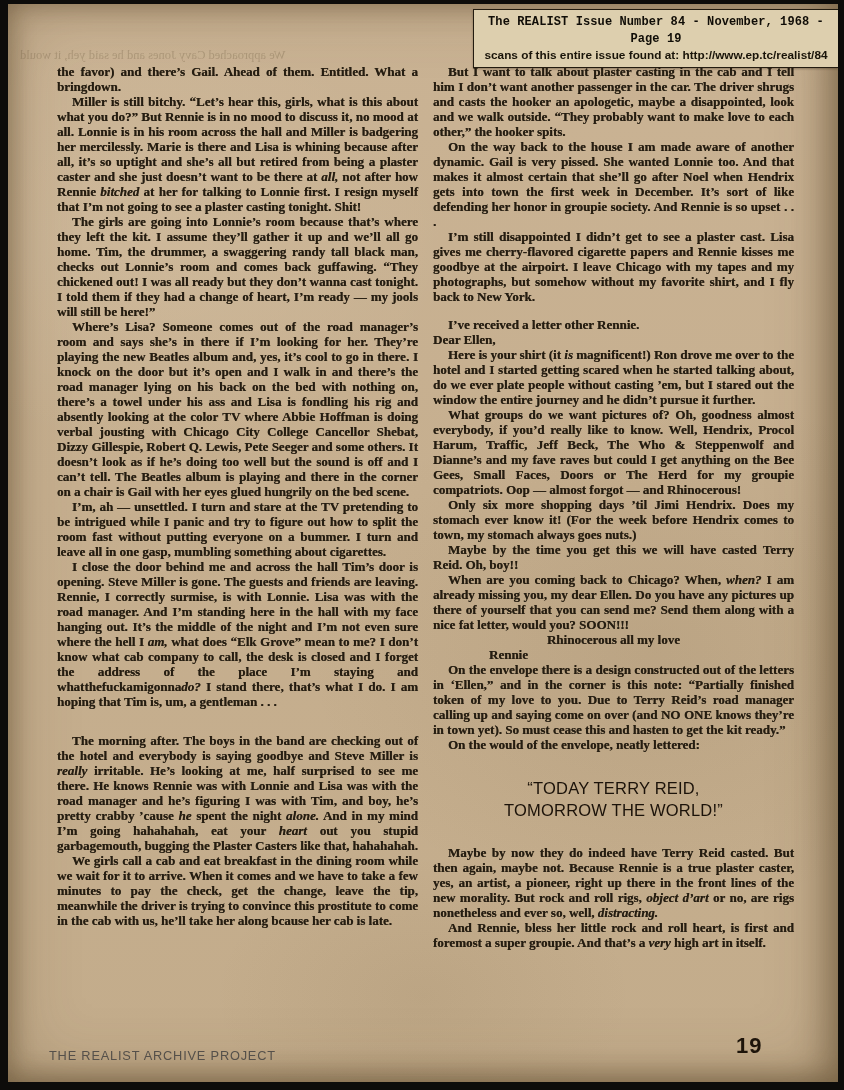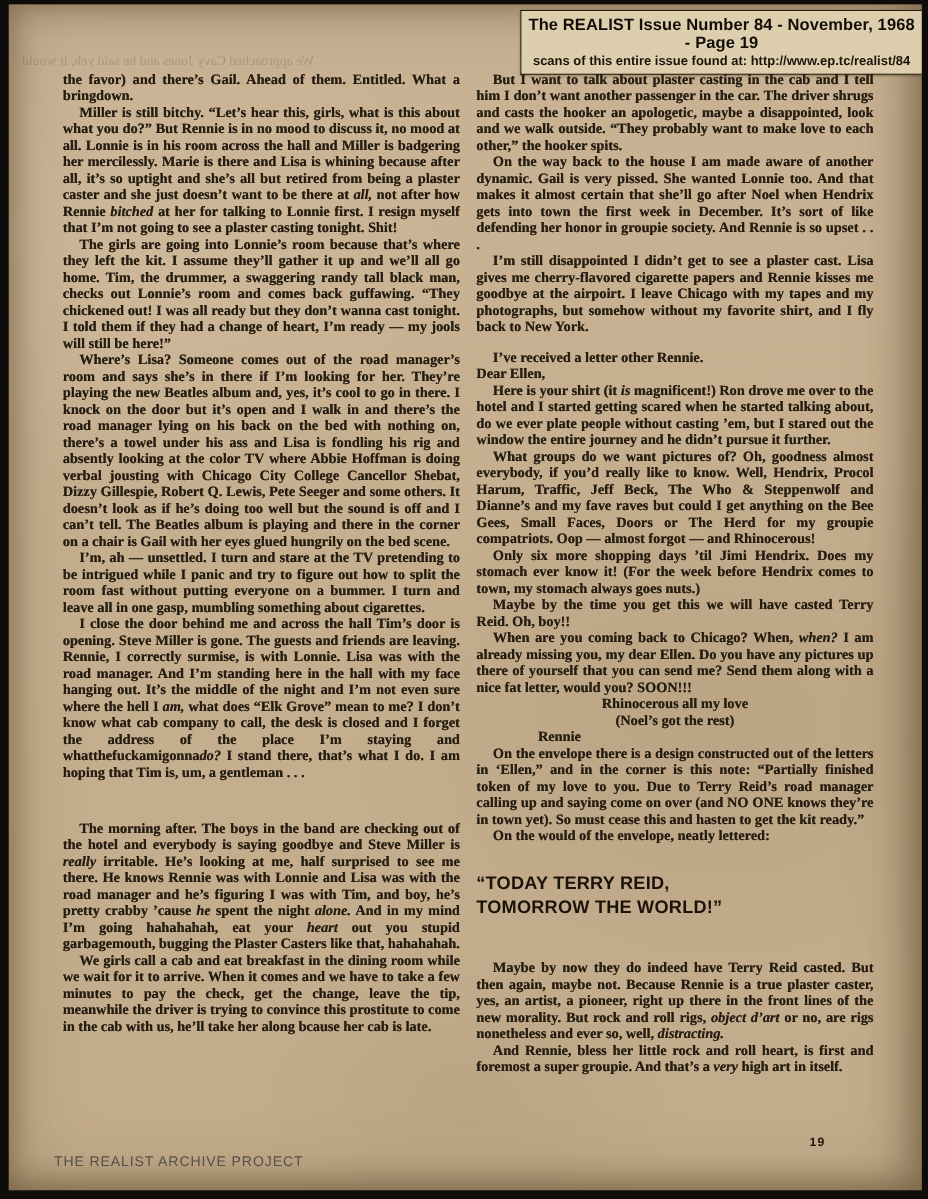--- a/index.html
+++ b/index.html
@@ -32,54 +32,54 @@
     pointer-events:none; white-space:nowrap; overflow:hidden;
   }
   .header-label {
     position:absolute; top:5px; right:0; width:352px;
     background:#ddcfae;
     border:1px solid #231c10; border-right:none;
     padding:4px 6px 5px; text-align:center;
     font-family:"Liberation Sans", sans-serif; color:#100d07;
     box-shadow:0 1px 2px rgba(40,28,10,0.35);
   }
-  .header-label .title { font-size:15px; font-weight:bold; line-height:17px; letter-spacing:0.1px; }
+  .header-label .title { font-size:12px; font-weight:bold; line-height:17px; letter-spacing:0.1px;font-family:Liberation Mono, monospace; }
   .header-label .subtitle { font-size:11.8px; line-height:14px; font-weight:bold; color:#191409;text-align:center; }
   .cols {
     position:absolute; top:60px; left:49px;
     display:flex; gap:15px;
   }
   .col { width:361px; }
   .para {
     margin:0; text-align:justify; text-justify:inter-word;
     font-size:13px; line-height:15px; color:#251d11;
     text-shadow:0.25px 0 0 rgba(37,29,17,0.8);
     font-weight:bold;
   }
   .para.indent { text-indent:15px; }
   .para em { font-style:italic; }
   .gap1 { margin-top:13px; }
-  .gap2 { margin-top:36px; }
+  .gap2 { margin-top:24px; }
   .center { text-align:center; }
   .sig-name { text-align:left; padding-left:56px; }
   .heading {
-    font-family:"Liberation Sans", sans-serif; font-weight:bold;
+    font-family:"Liberation Sans", sans-serif; font-weight:normal;
     font-size:16.5px; line-height:21.5px; letter-spacing:0.2px;
-    text-align:left; white-space:pre-line; color:#1b1209;
+    text-align:center; white-space:pre-line; color:#1b1209;
     margin-top:26px; text-shadow:none;
   }
   .footer-date {
     position:absolute; left:57px; top:1080px;
     font-family:"Liberation Sans", sans-serif; font-weight:bold;
     font-size:17px; letter-spacing:1.4px; word-spacing:6px; color:#20160a;
   }
   .footer-page {
     position:absolute; left:728px; top:1029px;
     font-family:"Liberation Sans", sans-serif; font-weight:bold;
-    font-size:11px; letter-spacing:1px; color:#1d140a;
+    font-size:22px; letter-spacing:1px; color:#1d140a;
   }
   .archive {
     position:absolute; left:41px; top:1044px;
     font-family:"Liberation Sans", sans-serif;
   }
   .archive .url { font-size:19.5px; line-height:21px; color:#45413a; }
   .archive .name { font-size:12.8px; line-height:15px; letter-spacing:0.8px; color:#55504a; }
 </style>
 </head>
 <body>
@@ -113,21 +113,20 @@
           <p class="para body indent">On the way back to the house I am made aware of another dynamic. Gail is very pissed. She wanted Lonnie too. And that makes it almost certain that she’ll go after Noel when Hendrix gets into town the first week in December. It’s sort of like defending her honor in groupie society. And Rennie is so upset . . .</p>
           <p class="para body indent">I’m still disappointed I didn’t get to see a plaster cast. Lisa gives me cherry-flavored cigarette papers and Rennie kisses me goodbye at the airpoirt. I leave Chicago with my tapes and my photographs, but somehow without my favorite shirt, and I fly back to New York.</p>
           <p class="para body indent gap1">I’ve received a letter other Rennie.</p>
           <p class="para body">Dear Ellen,</p>
           <p class="para body indent">Here is your shirt (it <em>is</em> magnificent!) Ron drove me over to the hotel and I started getting scared when he started talking about, do we ever plate people without casting ’em, but I stared out the window the entire journey and he didn’t pursue it further.</p>
           <p class="para body indent">What groups do we want pictures of? Oh, goodness almost everybody, if you’d really like to know. Well, Hendrix, Procol Harum, Traffic, Jeff Beck, The Who &amp; Steppenwolf and Dianne’s and my fave raves but could I get anything on the Bee Gees, Small Faces, Doors or The Herd for my groupie compatriots. Oop — almost forgot — and Rhinocerous!</p>
           <p class="para body indent">Only six more shopping days ’til Jimi Hendrix. Does my stomach ever know it! (For the week before Hendrix comes to town, my stomach always goes nuts.)</p>
           <p class="para body indent">Maybe by the time you get this we will have casted Terry Reid. Oh, boy!!</p>
           <p class="para body indent">When are you coming back to Chicago? When, <em>when?</em> I am already missing you, my dear Ellen. Do you have any pictures up there of yourself that you can send me? Send them along with a nice fat letter, would you? SOON!!!</p>
           <p class="para center">Rhinocerous all my love</p>
-          <p class="para center">(Noel’s got the rest)</p>
           <p class="para sig-name">Rennie</p>
           <p class="para body indent">On the envelope there is a design constructed out of the letters in ‘Ellen,” and in the corner is this note: “Partially finished token of my love to you. Due to Terry Reid’s road manager calling up and saying come on over (and NO ONE knows they’re in town yet). So must cease this and hasten to get the kit ready.”</p>
           <p class="para body indent">On the would of the envelope, neatly lettered:</p>
           <p class="para heading">“TODAY TERRY REID,
 TOMORROW THE WORLD!”</p>
           <p class="para body indent gap2">Maybe by now they do indeed have Terry Reid casted. But then again, maybe not. Because Rennie is a true plaster caster, yes, an artist, a pioneer, right up there in the front lines of the new morality. But rock and roll rigs, <em>object d’art</em> or no, are rigs nonetheless and ever so, well, <em>distracting.</em></p>
           <p class="para body indent">And Rennie, bless her little rock and roll heart, is first and foremost a super groupie. And that’s a <em>very</em> high art in itself.</p>
         </div>
     </div>
 

